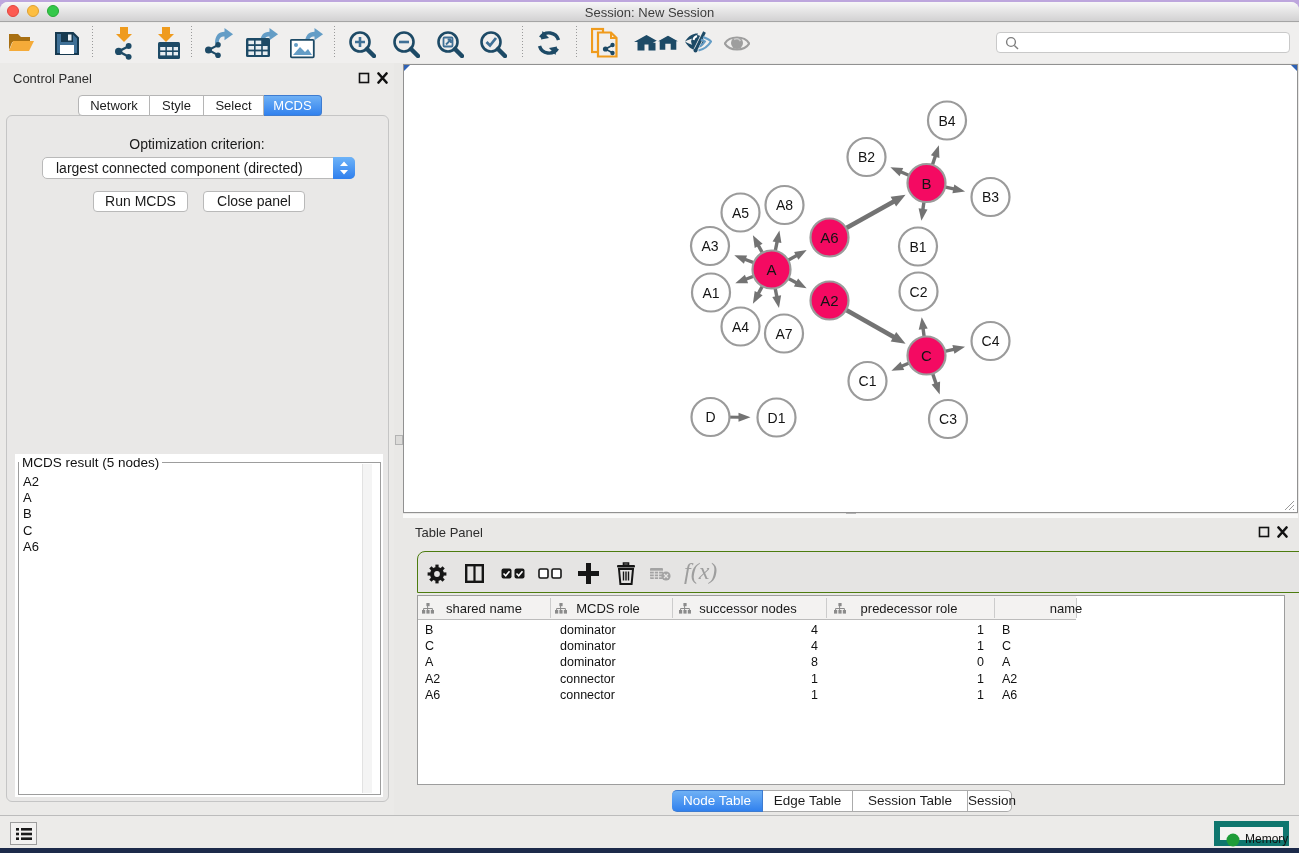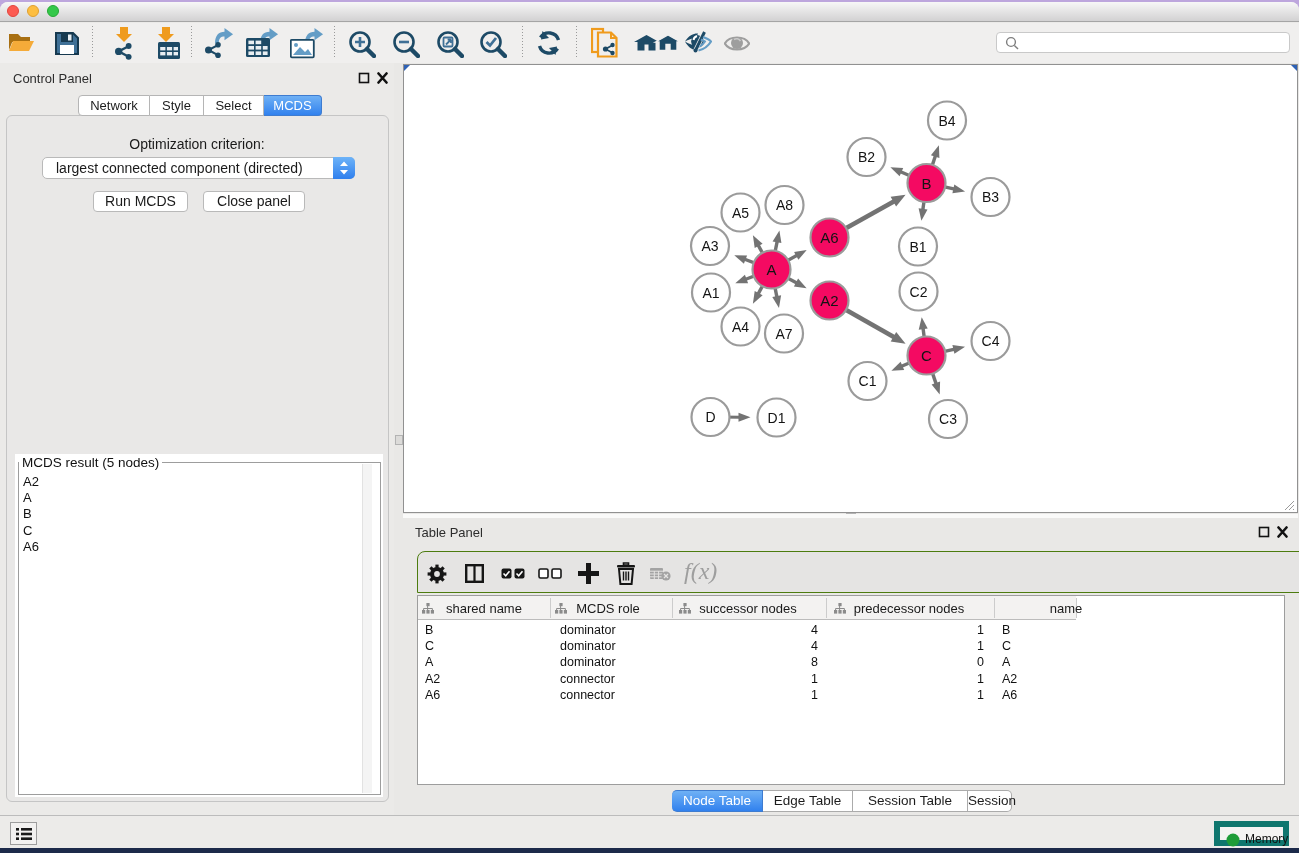--- a/index.html
+++ b/index.html
@@ -51,20 +51,21 @@
 text { font-family:"Liberation Sans", sans-serif; }
 </style>
 </head>
 <body>
 <div class="abs" id="purple"></div>
 <div class="abs" id="winbg"></div>
 <div class="abs" id="titlebar">
   <div class="abs tl" style="left:7px;background:#fc5b52;border:0.5px solid #e2453e;"></div>
   <div class="abs tl" style="left:27px;background:#fdbe41;border:0.5px solid #e0a030;"></div>
   <div class="abs tl" style="left:47px;background:#34c84a;border:0.5px solid #26a935;"></div>
+  <div class="abs" id="title">Session: New Session</div>
 </div>
 <div class="abs" id="toolbar"></div>
 <svg class="abs" style="left:7px;top:30px;" width="29" height="27" viewBox="0 0 29 27">
 <path d="M2 4 h9 l3 3 h9 v5 h-21 z" fill="#a86f12"></path>
 <path d="M2 4 v16 l4 -10 h-1 z" fill="#a86f12"></path>
 <path d="M6 11 h21 l-5 10 h-20 z" fill="#f5ab39"></path>
 </svg>
 <svg class="abs" style="left:53px;top:30px;" width="27" height="27" viewBox="0 0 27 27">
 <path d="M3 3 h17 l5 5 v16 h-22 z" fill="#3f7096" stroke="#16394f" stroke-width="2"></path>
 <rect x="8" y="3" width="12" height="9" fill="#16394f"></rect>
@@ -442,21 +443,21 @@
 <div class="th" style="left:260px;width:140px;">successor nodes</div>
 <svg class="abs" style="left:416px;top:7px;" width="12" height="11" viewBox="0 0 12 11">
       <g fill="#8b8b8b">
         <rect x="4.4" y="0" width="3.2" height="3.2"></rect>
         <rect x="0" y="7" width="3.2" height="3.6"></rect>
         <rect x="4.4" y="7" width="3.2" height="3.6"></rect>
         <rect x="8.8" y="7" width="3.2" height="3.6"></rect>
         <path d="M5.6 3 v2.5 M1.6 7 v-1.5 h8.8 v1.5 M5.6 5 v2" stroke="#8b8b8b" stroke-width="1" fill="none"></path>
       </g>
     </svg>
-<div class="th" style="left:416px;width:150px;">predecessor nodes</div>
+<div class="th" style="left:416px;width:150px;">predecessor role</div>
 <div class="th" style="left:576px;width:82px;margin-left:31px;">name</div>
 <div class="td" style="left:7px;top:27.0px;">B</div>
 <div class="td" style="left:142px;top:27.0px;">dominator</div>
 <div class="td" style="left:320px;top:27.0px;width:80px;text-align:right;">4</div>
 <div class="td" style="left:486px;top:27.0px;width:80px;text-align:right;">1</div>
 <div class="td" style="left:584px;top:27.0px;">B</div>
 <div class="td" style="left:7px;top:43.2px;">C</div>
 <div class="td" style="left:142px;top:43.2px;">dominator</div>
 <div class="td" style="left:320px;top:43.2px;width:80px;text-align:right;">4</div>
 <div class="td" style="left:486px;top:43.2px;width:80px;text-align:right;">1</div>

